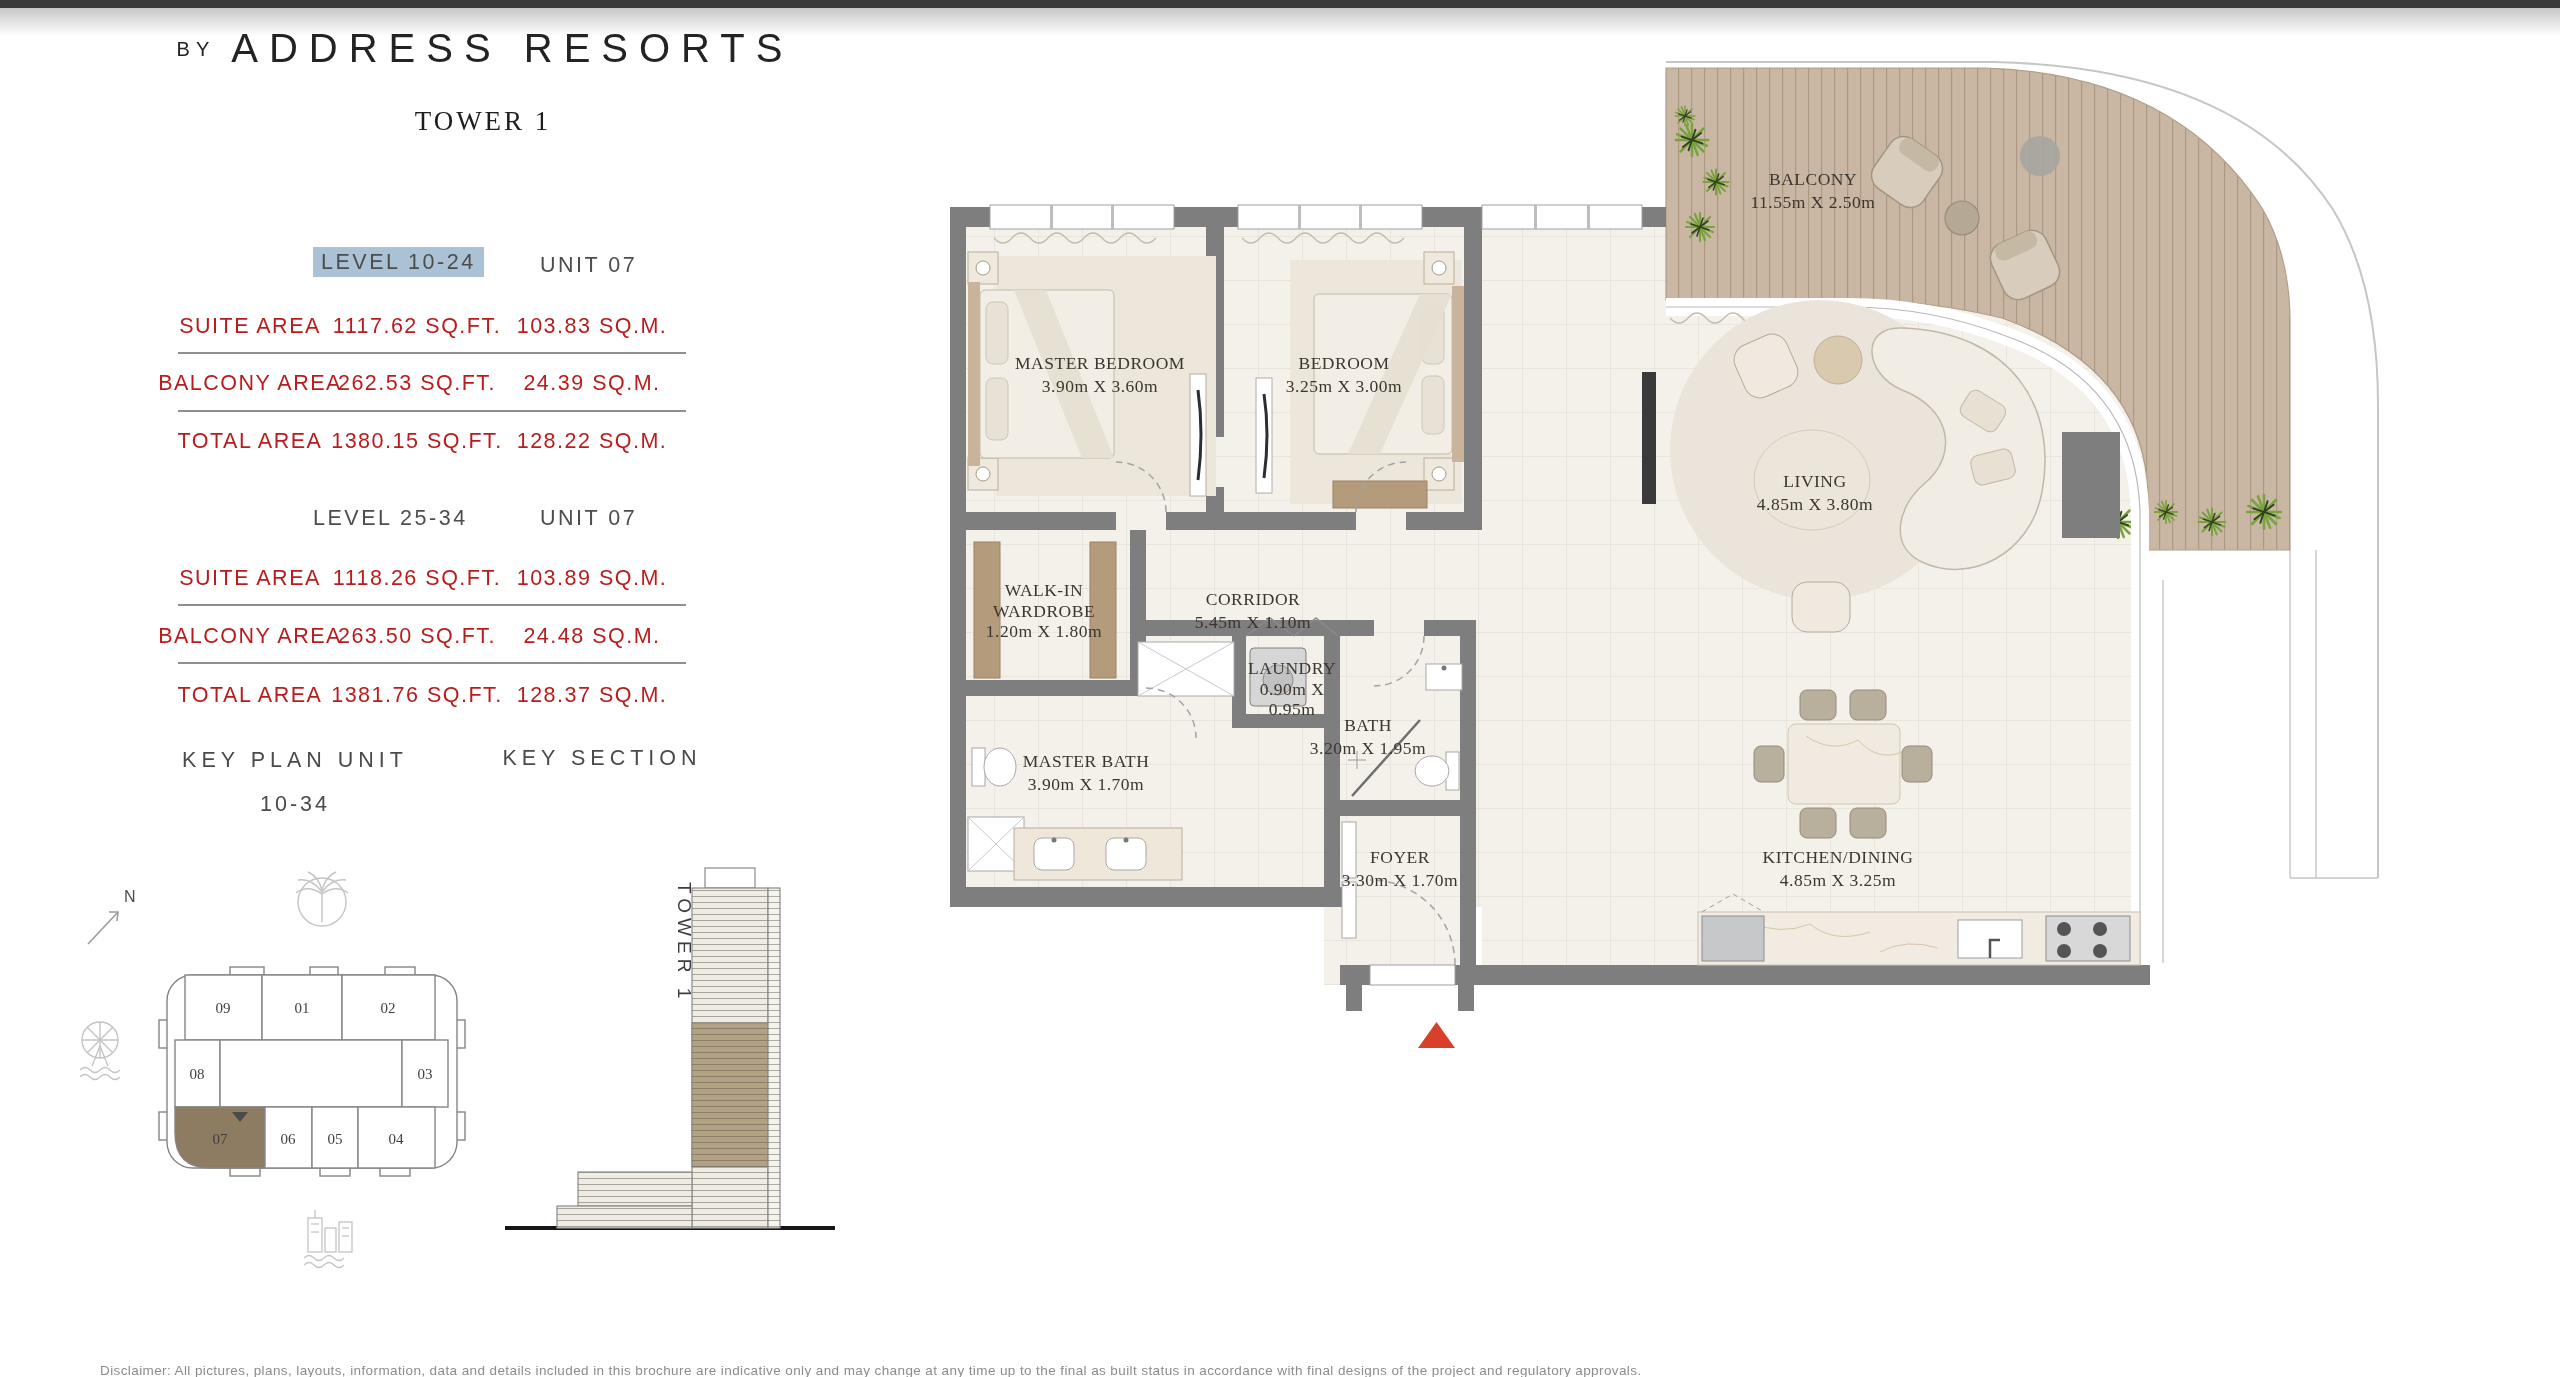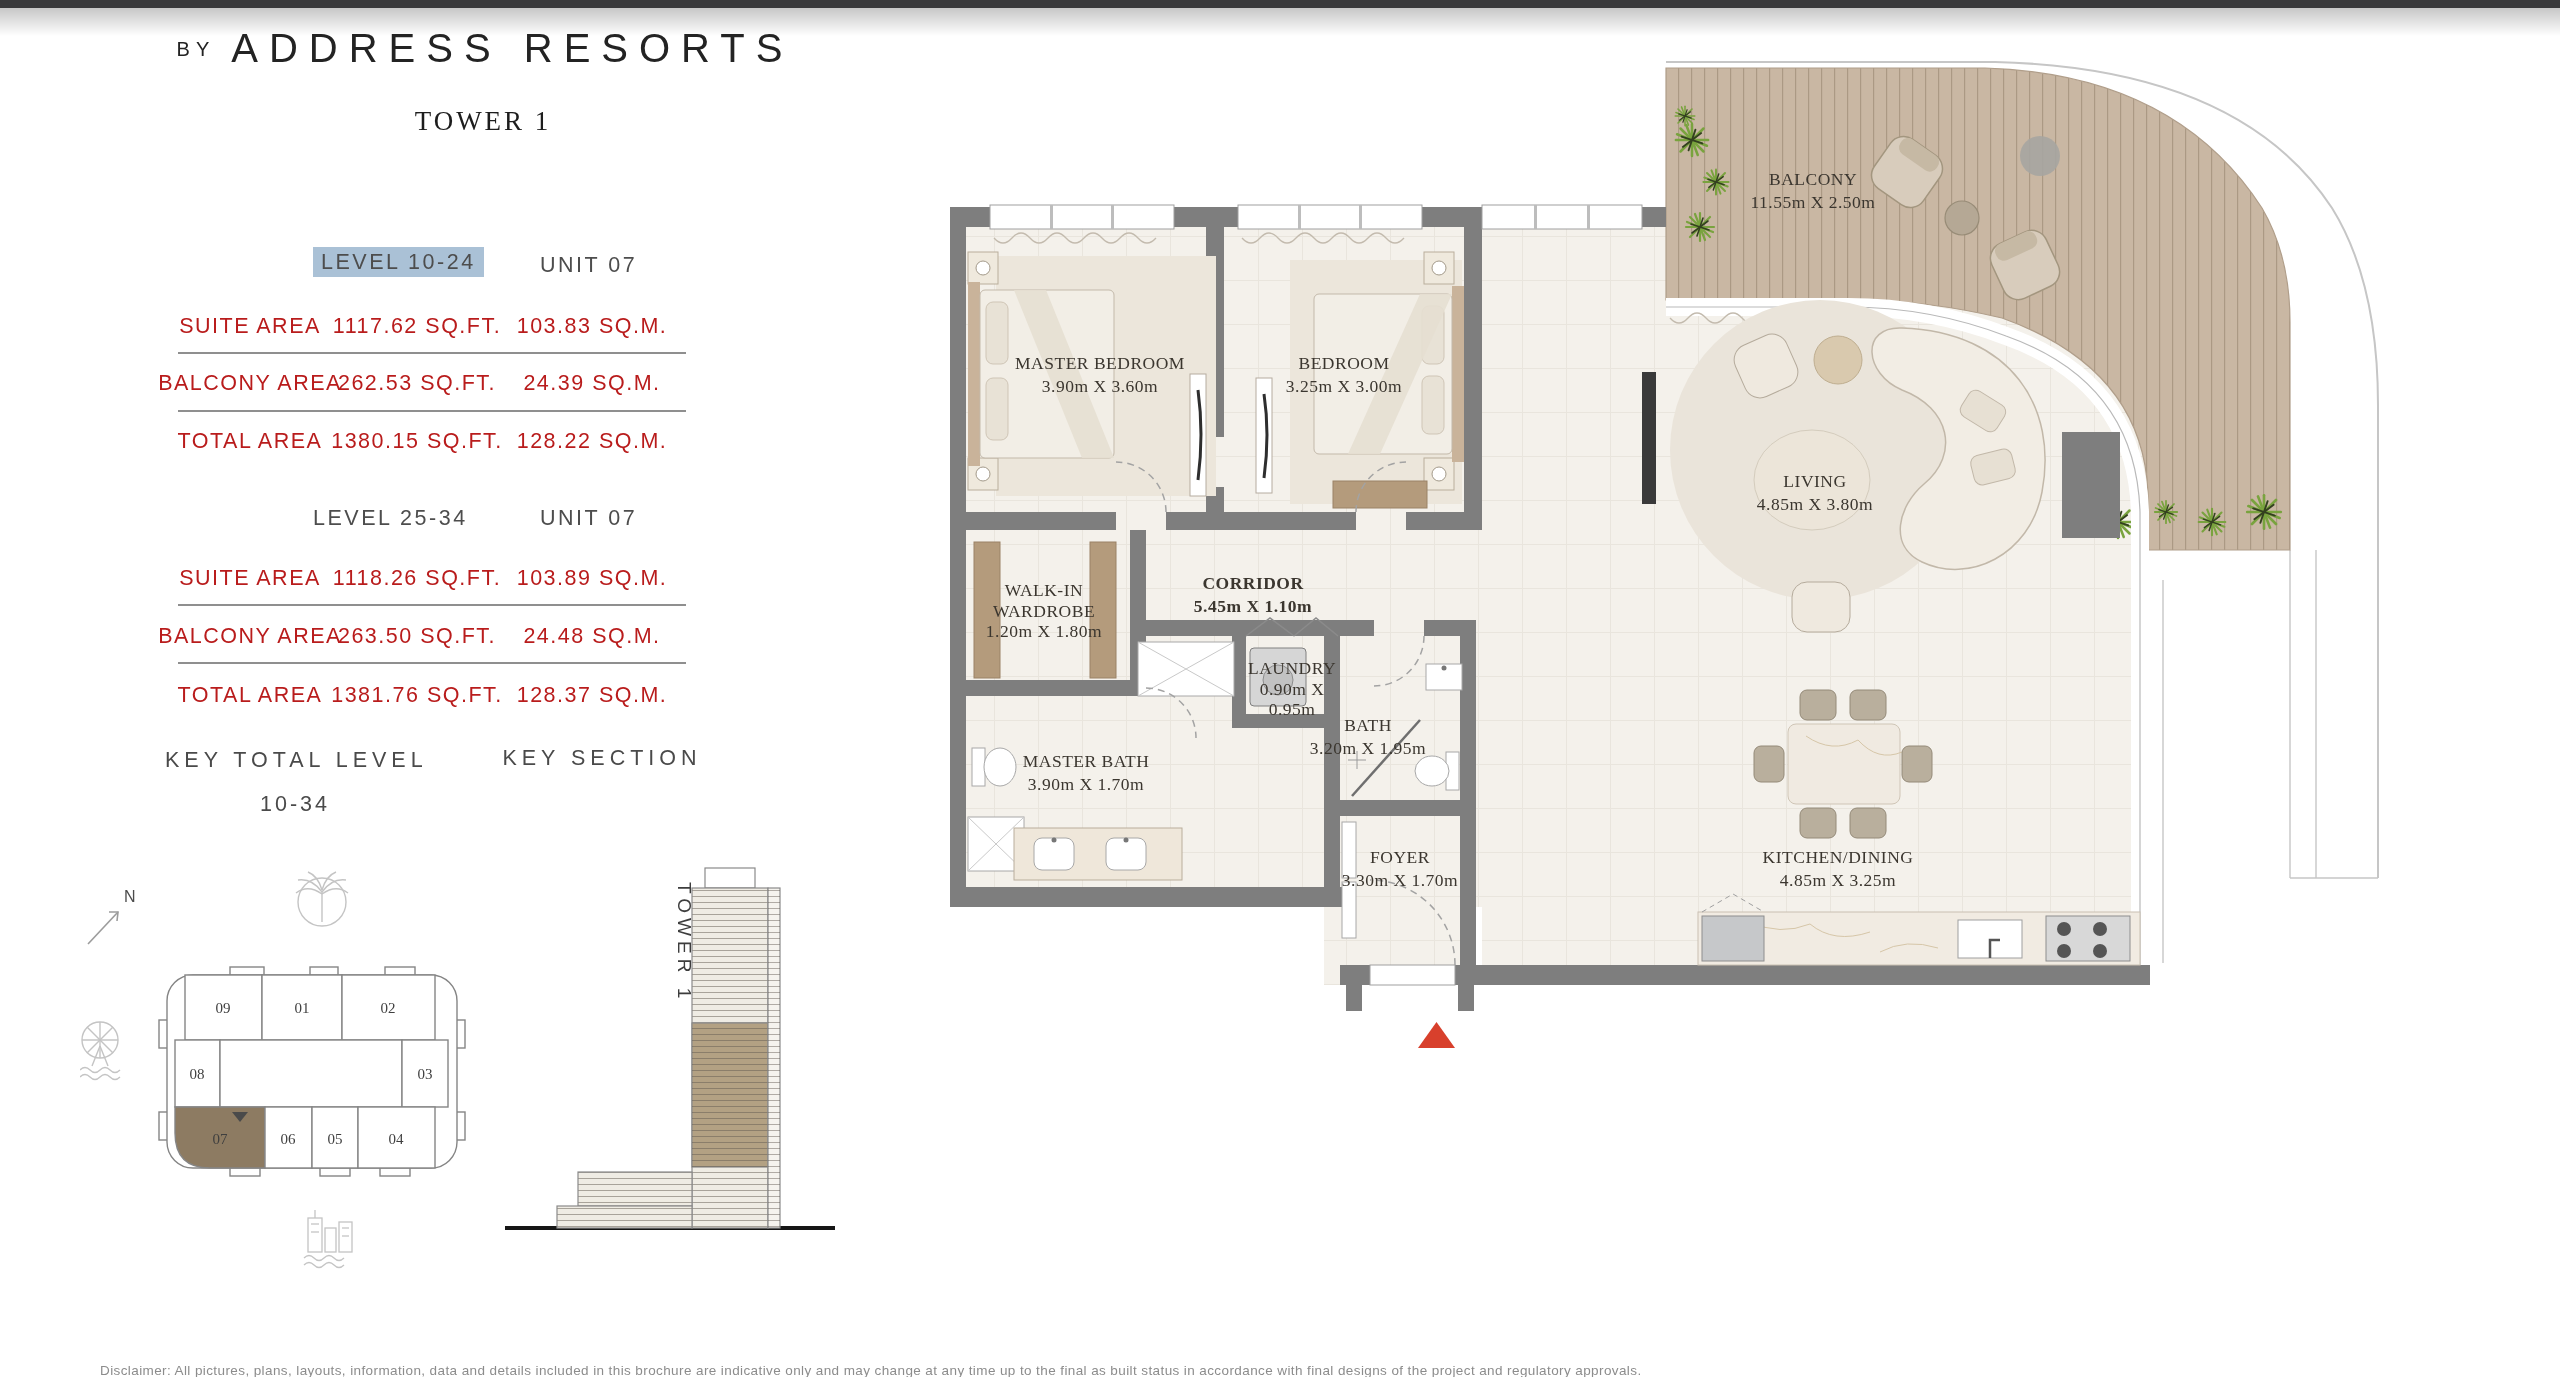--- a/index.html
+++ b/index.html
@@ -76,21 +76,21 @@
     <div class="rule" style="top:604px;"></div>
     <div class="cell" style="top:624px;left:155px;width:190px;">BALCONY AREA</div>
     <div class="cell" style="top:624px;left:322px;width:190px;">263.50 SQ.FT.</div>
     <div class="cell" style="top:624px;left:497px;width:190px;">24.48 SQ.M.</div>
     <div class="rule" style="top:662px;"></div>
     <div class="cell" style="top:683px;left:155px;width:190px;">TOTAL AREA</div>
     <div class="cell" style="top:683px;left:322px;width:190px;">1381.76 SQ.FT.</div>
     <div class="cell" style="top:683px;left:497px;width:190px;">128.37 SQ.M.</div>
   </div>
 
-  <div class="abs keytitle" style="top:748px;left:165px;width:260px;">KEY TOTAL LEVEL</div>
+  <div class="abs keytitle" style="top:748px;left:165px;width:260px;">KEY PLAN UNIT</div>
   <div class="abs keytitle" style="top:792px;left:165px;width:260px;letter-spacing:3px;">10-34</div>
   <div class="abs keytitle" style="top:746px;left:472px;width:260px;">KEY SECTION</div>
 
   <svg class="abs" style="top:870px;left:80px;" width="400" height="410" viewBox="0 0 400 410">
 
     <g stroke="#9c9c9c" stroke-width="1.6" fill="none">
       <line x1="8" y1="74" x2="38" y2="42"></line>
       <polyline points="29,42 38,42 37,51"></polyline>
     </g>
     <text class="sans" x="44" y="32" font-size="16" fill="#4c4c4c">N</text>
@@ -434,21 +434,21 @@
       <div>3.90m X 3.60m</div>
     </div>
     <div class="room-label" style="left:394px;top:292px;text-align:center;">
       <div>BEDROOM</div>
       <div>3.25m X 3.00m</div>
     </div>
     <div class="room-label" style="left:865px;top:410px;">
       <div>LIVING</div>
       <div>4.85m X 3.80m</div>
     </div>
-    <div class="room-label" style="left:303px;top:512px;font-weight:bold;">
+    <div class="room-label" style="left:303px;top:528px;">
       <div>CORRIDOR</div>
       <div>5.45m X 1.10m</div>
     </div>
     <div class="room-label small" style="left:94px;top:520px;">
       <div>WALK-IN</div>
       <div>WARDROBE</div>
       <div>1.20m X 1.80m</div>
     </div>
     <div class="room-label small" style="left:342px;top:598px;">
       <div>LAUNDRY</div>

